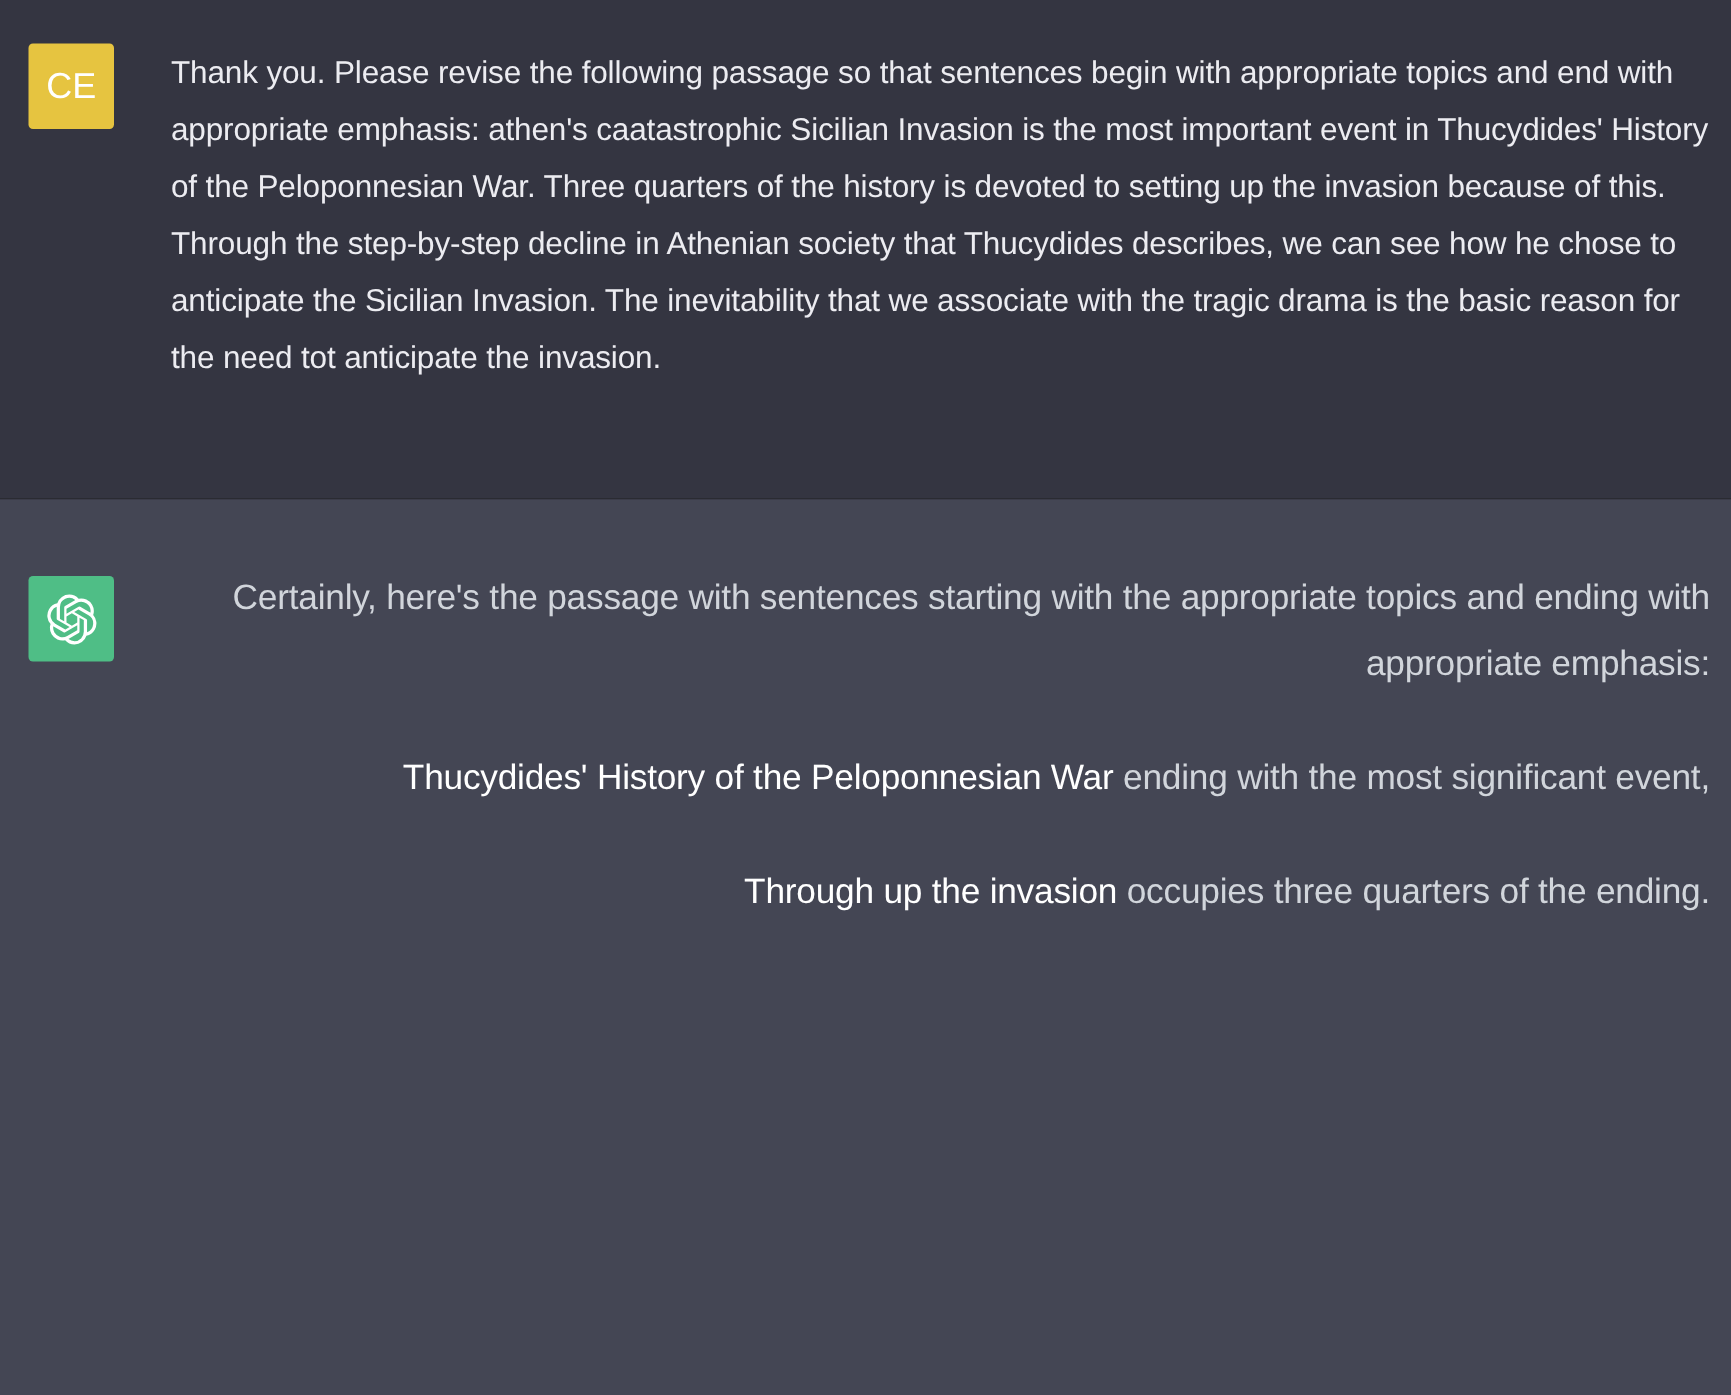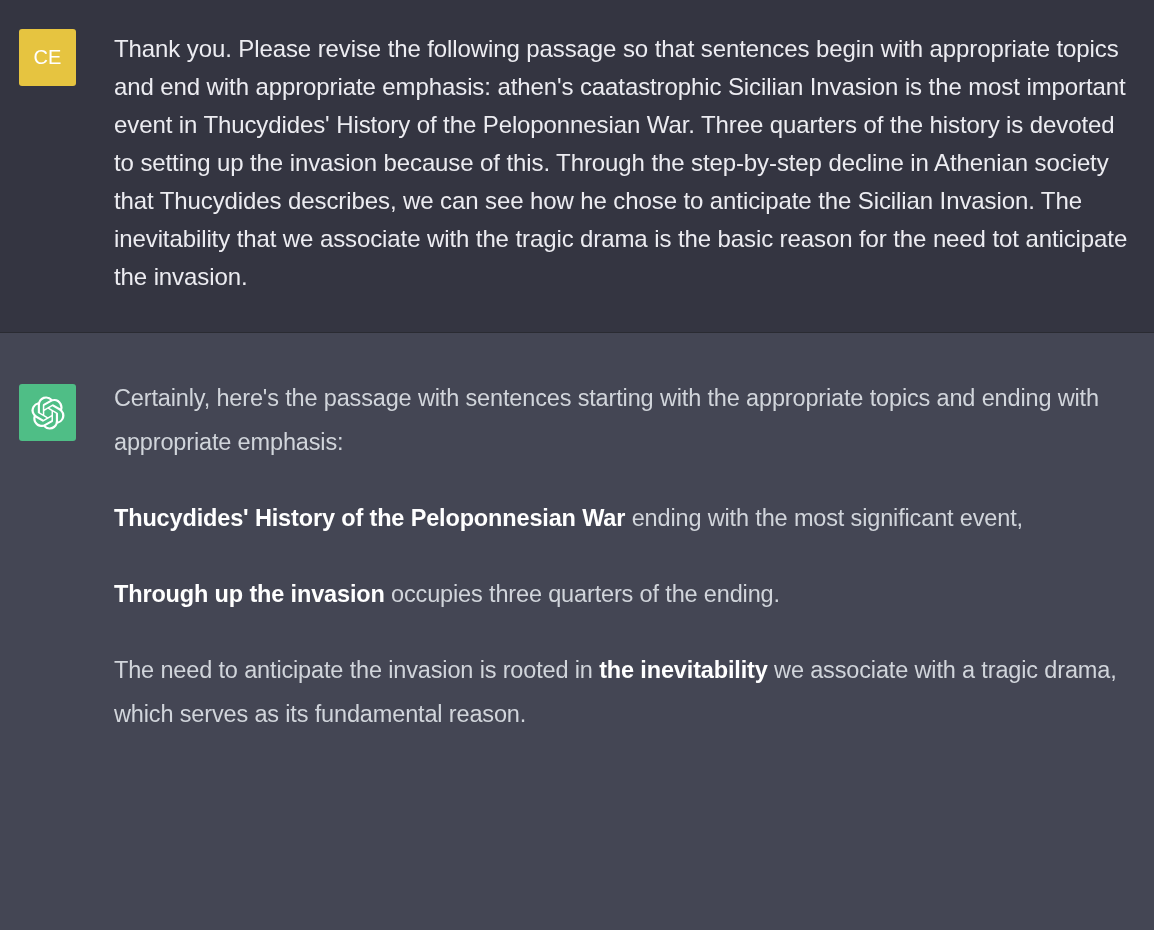--- a/index.html
+++ b/index.html
@@ -11,34 +11,34 @@
     .msg { position:relative; width:100%; box-sizing:border-box; }
     .msg.user {
       background:#343541; height:333px;
       border-bottom:1px solid #2a2b32;
     }
     .msg.assistant { background:#444654; height:597px; }
     .avatar {
       position:absolute; left:19px; width:57px; height:57px;
       border-radius:3px; display:flex; align-items:center; justify-content:center;
     }
-    .user .avatar { top:29px; background:#e6c440; color:#ffffff; font-size:20px; }
+    .user .avatar { top:29px; background:#e6c440; color:#ffffff; font-size:24px; }
     .assistant .avatar { top:51px; background:#4fbe86; }
     .content { position:absolute; left:114px; right:14px; }
     .user .content {
-      top:30px; color:#ececf1; font-size:24px; line-height:38px;
+      top:30px; color:#ececf1; font-size:21px; line-height:38px;
       letter-spacing:-0.1px;
     }
     .assistant .content {
       top:43px; color:#d1d5db; font-size:23.5px; line-height:44px;
       letter-spacing:-0.15px;
     }
-    .assistant p { margin:0 0 32px 0; }
+    .assistant p { margin:0 0 32px 0;text-align:right; }
     .assistant p.intro { margin-bottom:32px; }
-    b { color:#ffffff; font-weight:700; }
+    b { color:#ffffff; font-weight:400; }
   </style>
 </head>
 <body>
 
 <div class="msg user">
   <div class="avatar">
     <span>CE</span>
   </div>
   <div class="content">Thank you.  Please revise the following passage so that sentences begin with appropriate topics and end with appropriate emphasis:  athen's caatastrophic Sicilian Invasion is the most important event in Thucydides' History of the Peloponnesian War.  Three quarters of the history is devoted to setting up the invasion because of this.  Through the step-by-step decline in Athenian society that Thucydides describes, we can see how he chose to anticipate the Sicilian Invasion.  The inevitability that we associate with the tragic drama is the basic reason for the need tot anticipate the invasion.</div>
 </div>
@@ -46,15 +46,14 @@
 <div class="msg assistant">
   <div class="avatar">
     <svg width="34" height="34" viewBox="0 0 41 41" fill="none">
       <path d="M37.532 16.87a9.963 9.963 0 0 0-.856-8.184 10.078 10.078 0 0 0-10.855-4.835A9.964 9.964 0 0 0 18.306.5a10.079 10.079 0 0 0-9.614 6.977 9.967 9.967 0 0 0-6.664 4.834 10.08 10.08 0 0 0 1.24 11.817 9.965 9.965 0 0 0 .856 8.185 10.079 10.079 0 0 0 10.855 4.835 9.965 9.965 0 0 0 7.516 3.35 10.078 10.078 0 0 0 9.617-6.981 9.967 9.967 0 0 0 6.663-4.834 10.079 10.079 0 0 0-1.243-11.813ZM22.498 37.886a7.474 7.474 0 0 1-4.799-1.735c.061-.033.168-.091.237-.134l7.964-4.6a1.294 1.294 0 0 0 .655-1.134V19.054l3.366 1.944a.12.12 0 0 1 .066.092v9.299a7.505 7.505 0 0 1-7.49 7.496ZM6.392 31.006a7.471 7.471 0 0 1-.894-5.023c.06.036.162.099.237.141l7.964 4.6a1.297 1.297 0 0 0 1.308 0l9.724-5.614v3.888a.12.12 0 0 1-.048.103l-8.051 4.649a7.504 7.504 0 0 1-10.24-2.744ZM4.297 13.62A7.469 7.469 0 0 1 8.2 10.333c0 .068-.004.19-.004.274v9.201a1.294 1.294 0 0 0 .654 1.132l9.723 5.614-3.366 1.944a.12.12 0 0 1-.114.01L7.04 23.856a7.504 7.504 0 0 1-2.743-10.237Zm27.658 6.437-9.724-5.615 3.367-1.943a.121.121 0 0 1 .113-.01l8.052 4.648a7.498 7.498 0 0 1-1.158 13.528v-9.476a1.293 1.293 0 0 0-.65-1.132Zm3.35-5.043c-.059-.037-.162-.099-.236-.141l-7.965-4.6a1.298 1.298 0 0 0-1.308 0l-9.723 5.614v-3.888a.12.12 0 0 1 .048-.103l8.05-4.645a7.497 7.497 0 0 1 11.135 7.763Zm-21.063 6.929-3.367-1.944a.12.12 0 0 1-.065-.092v-9.299a7.497 7.497 0 0 1 12.293-5.756 6.94 6.94 0 0 0-.236.134l-7.965 4.6a1.294 1.294 0 0 0-.654 1.132l-.006 11.225Zm1.829-3.943 4.33-2.501 4.332 2.5v5l-4.331 2.5-4.331-2.5V18Z" fill="#ffffff"></path>
     </svg>
   </div>
   <div class="content">
     <p class="intro">Certainly, here's the passage with sentences starting with the appropriate topics and ending with appropriate emphasis:</p>
     <p><b>Thucydides' History of the Peloponnesian War</b><span> ending with the most significant event, </span><br></p>
     <p><b>Through up the invasion</b><span> occupies three quarters of the ending.</span></p>
-    <p><span>The need to anticipate the invasion is rooted in </span><b>the inevitability</b><span> we associate with a tragic drama, which serves as its fundamental reason.</span></p>
   </div>
 </div>
 
 </body></html>

